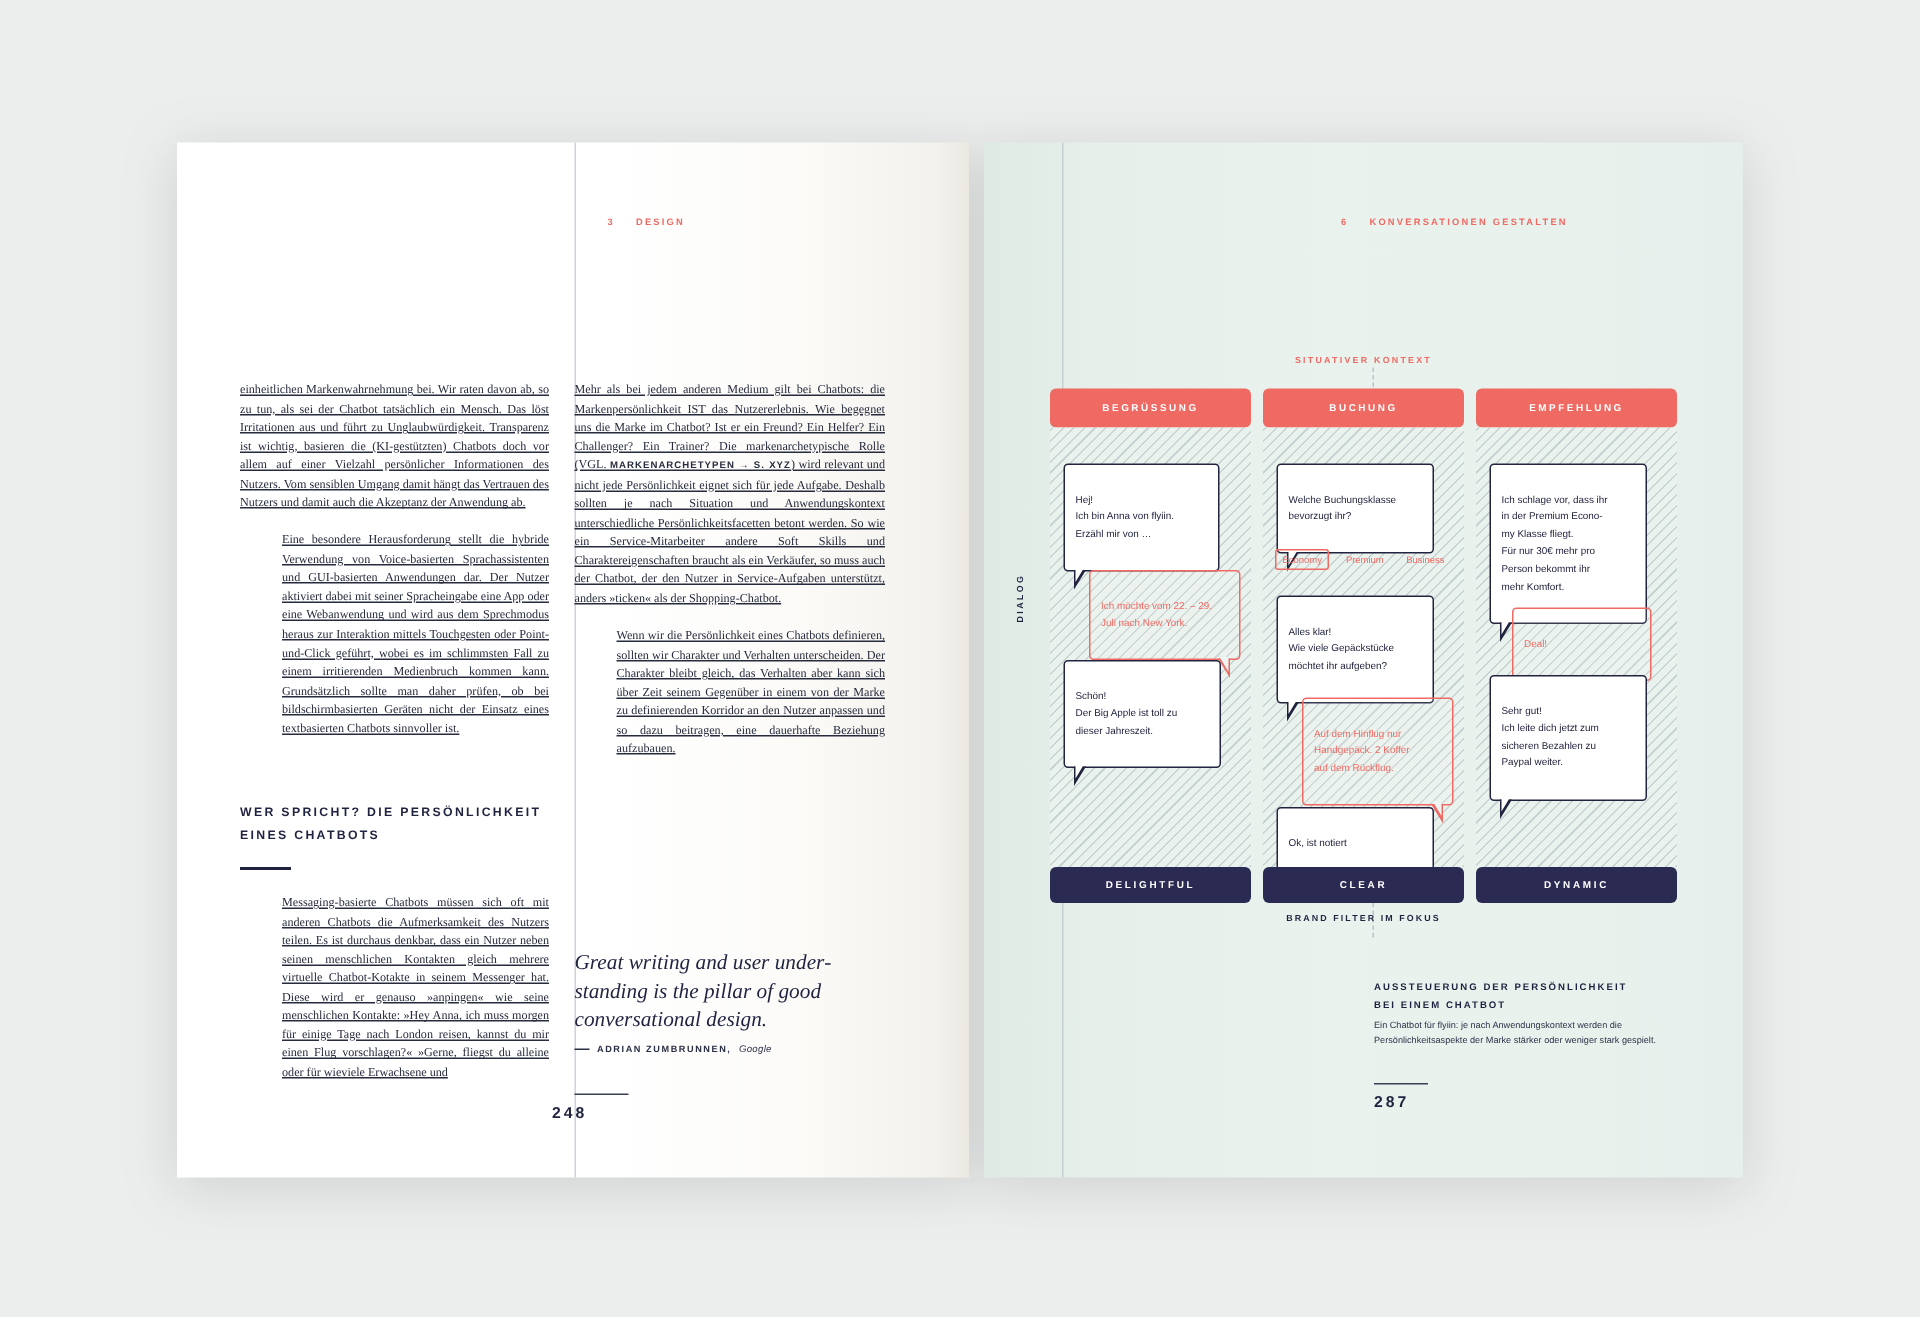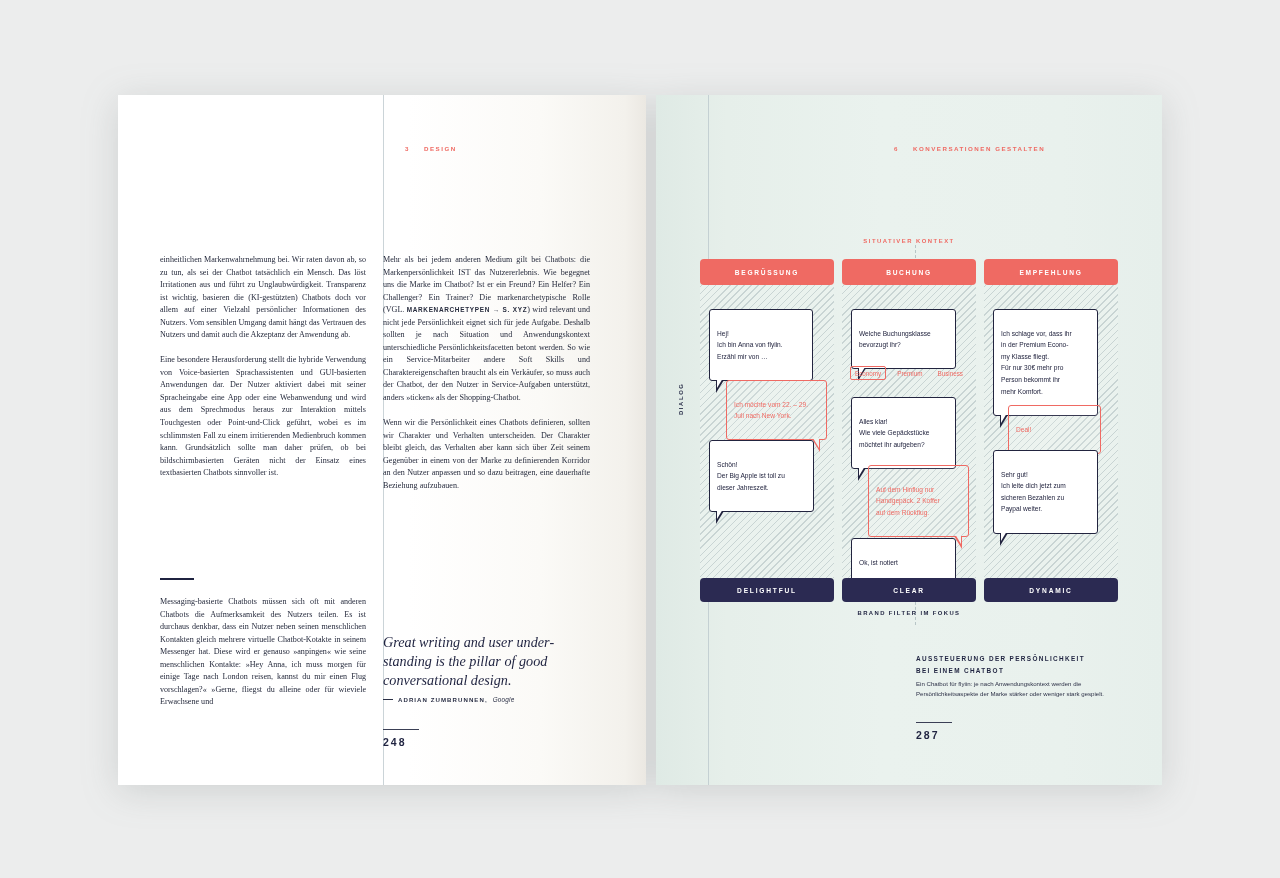--- a/index.html
+++ b/index.html
@@ -25,23 +25,23 @@
   .vrule{position:absolute;top:0;bottom:0;width:1px;background:#b9c6cb;opacity:.75;}
 
   
   .runhead{position:absolute;display:flex;gap:14px;align-items:center;
            font-size:6.2px;letter-spacing:1.5px;color:#ef6a63;font-weight:700;}
   .runhead .num{color:#ef6a63;}
 
   
   .col{position:absolute;font-family:"Liberation Serif", serif;
        font-size:8.1px;line-height:12.55px;color:#262b3d;text-align:justify;
-       -webkit-hyphens:auto;hyphens:auto;}
+       -webkit-hyphens:auto;hyphens:auto;text-decoration:underline;}
   .col p{margin:0 0 12.4px 0;}
-  .col p:last-child{margin-bottom:0;}
+  .col p:last-child{margin-bottom:0;margin-left:28px;}
 
   .h-section{position:absolute;font-family:"Liberation Sans",sans-serif;
              font-size:8.2px;font-weight:700;letter-spacing:1.55px;
              color:#1f2340;line-height:14.5px;}
   .h-rule{position:absolute;width:34px;height:2px;background:#1f2340;}
 
   .smallcaps{font-family:"Liberation Sans",sans-serif;font-size:6.4px;
              letter-spacing:.7px;font-weight:600;}
 
   
@@ -127,40 +127,41 @@
       <div class="runhead" style="left:287px;top:50px;">
         <span class="num">3</span>
         <span>DESIGN</span>
       </div>
 
       <div class="col" style="left:42px;top:159px;width:206px;">
         <p>einheitlichen Markenwahrnehmung bei. Wir raten davon ab, so zu tun, als sei der Chatbot tatsächlich ein Mensch. Das löst Irritationen aus und führt zu Unglaubwürdigkeit. Transparenz ist wichtig, basieren die (KI-gestützten) Chatbots doch vor allem auf einer Vielzahl persönlicher Informationen des Nutzers. Vom sensiblen Umgang damit hängt das Vertrauen des Nutzers und damit auch die Akzeptanz der Anwendung ab.</p>
         <p>Eine besondere Herausforderung stellt die hybride Verwendung von Voice-basierten Sprachassistenten und GUI-basierten Anwendungen dar. Der Nutzer aktiviert dabei mit seiner Spracheingabe eine App oder eine Webanwendung und wird aus dem Sprechmodus heraus zur Interaktion mittels Touchgesten oder Point-und-Click geführt, wobei es im schlimmsten Fall zu einem irritierenden Medienbruch kommen kann. Grundsätzlich sollte man daher prüfen, ob bei bildschirmbasierten Geräten nicht der Einsatz eines textbasierten Chatbots sinnvoller ist.</p>
       </div>
 
+      <div class="h-section" style="left:42px;top:440px;width:206px;">WER SPRICHT? DIE PERSÖNLICH­KEIT EINES CHATBOTS</div>
       <div class="h-rule" style="left:42px;top:483px;"></div>
 
       <div class="col" style="left:42px;top:501px;width:206px;">
         <p>Messaging-basierte Chatbots müssen sich oft mit anderen Chatbots die Aufmerksamkeit des Nutzers teilen. Es ist durchaus denkbar, dass ein Nutzer neben seinen menschlichen Kontakten gleich mehrere virtuelle Chatbot-Kotakte in seinem Messenger hat. Diese wird er genauso »anpingen« wie seine menschlichen Kontakte: »Hey Anna, ich muss morgen für einige Tage nach London reisen, kannst du mir einen Flug vorschlagen?« »Gerne, fliegst du alleine oder für wieviele Erwachsene und</p>
       </div>
 
       <div class="col" style="left:265px;top:159px;width:207px;">
         <p><span>Mehr als bei jedem anderen Medium gilt bei Chatbots: die Markenpersönlichkeit IST das Nutzererlebnis. Wie begegnet uns die Marke im Chatbot? Ist er ein Freund? Ein Helfer? Ein Challenger? Ein Trainer? Die markenarchetypische Rolle (VGL. </span><span class="smallcaps">MARKENARCHETYPEN → S. XYZ</span><span>) wird relevant und nicht jede Persönlichkeit eignet sich für jede Aufgabe. Deshalb sollten je nach Situation und Anwendungskontext unterschiedliche Persönlichkeitsfacetten betont werden. So wie ein Service-Mitarbeiter andere Soft Skills und Charaktereigenschaften braucht als ein Verkäufer, so muss auch der Chatbot, der den Nutzer in Service-Aufgaben unterstützt, anders »ticken« als der Shopping-Chatbot.</span></p>
         <p>Wenn wir die Persönlichkeit eines Chatbots definieren, sollten wir Charakter und Verhalten unterscheiden. Der Charakter bleibt gleich, das Verhalten aber kann sich über Zeit seinem Gegenüber in einem von der Marke zu definierenden Korridor an den Nutzer anpassen und so dazu beitragen, eine dauerhafte Beziehung aufzubauen.</p>
       </div>
 
       <div class="quote" style="left:265px;top:538px;width:208px;">Great writing and user under­standing is the pillar of good conversational design.</div>
       <div class="quote-attr" style="left:265px;top:601px;">
         <span class="dash"></span>
         <span>ADRIAN ZUMBRUNNEN,</span>
         <span class="src">Google</span>
       </div>
 
       <div class="folio-rule" style="left:265px;top:634px;"></div>
-      <div class="folio" style="left:265px;top:641px;">248</div>
+      <div class="folio" style="left:250px;top:641px;">248</div>
     </div>
 
     <div class="page page-right">
 
       <div class="vrule" style="left:52px;"></div>
 
       <div class="runhead" style="left:238px;top:50px;">
         <span class="num">6</span>
         <span>KONVERSATIONEN GESTALTEN</span>
       </div>

